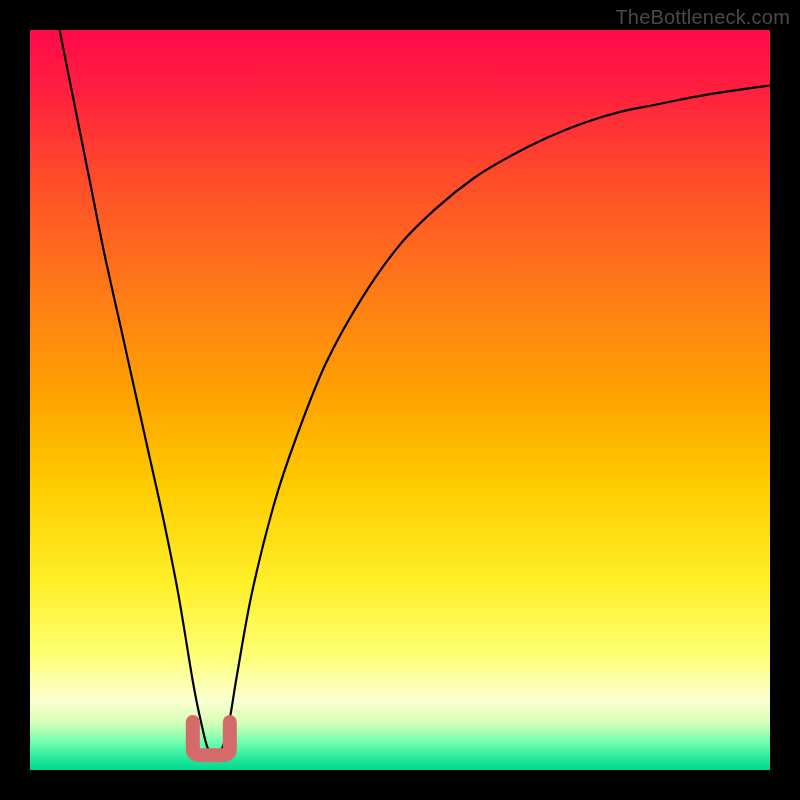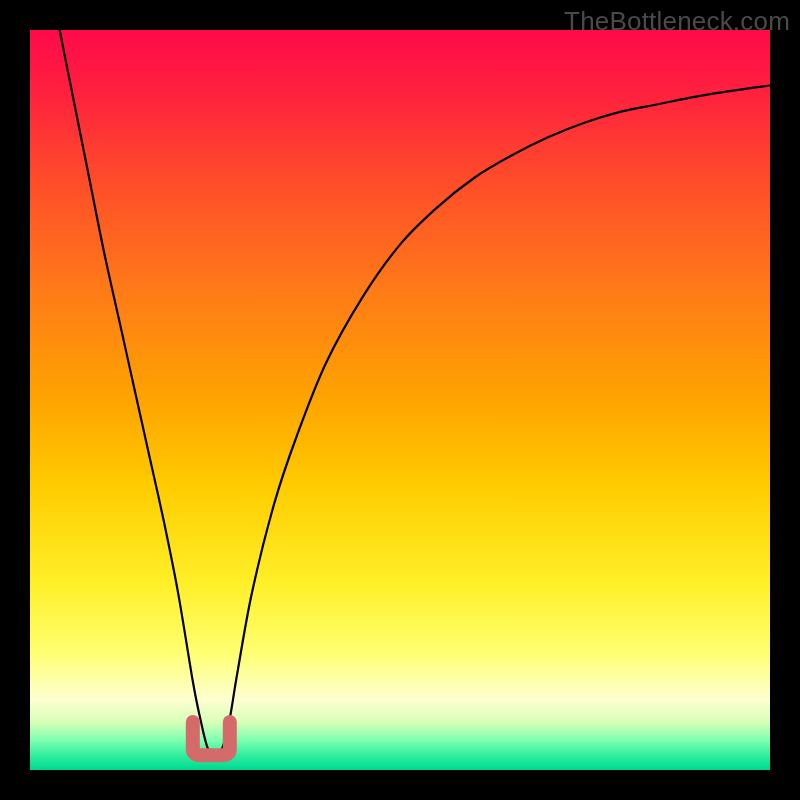--- a/index.html
+++ b/index.html
@@ -30,21 +30,21 @@
     position: absolute;
     left: 0; top: 0;
     width: 100%;
     height: 100%;
   }
   .watermark {
     position: absolute;
     top: 6px;
     right: 10px;
     color: #4a4a4a;
-    font-size: 26px;
+    font-size: 20px;
     font-weight: 500;
     letter-spacing: 0.2px;
   }
   svg.curve {
     position: absolute;
     left: 0; top: 0;
     width: 100%;
     height: 100%;
   }
 </style>

